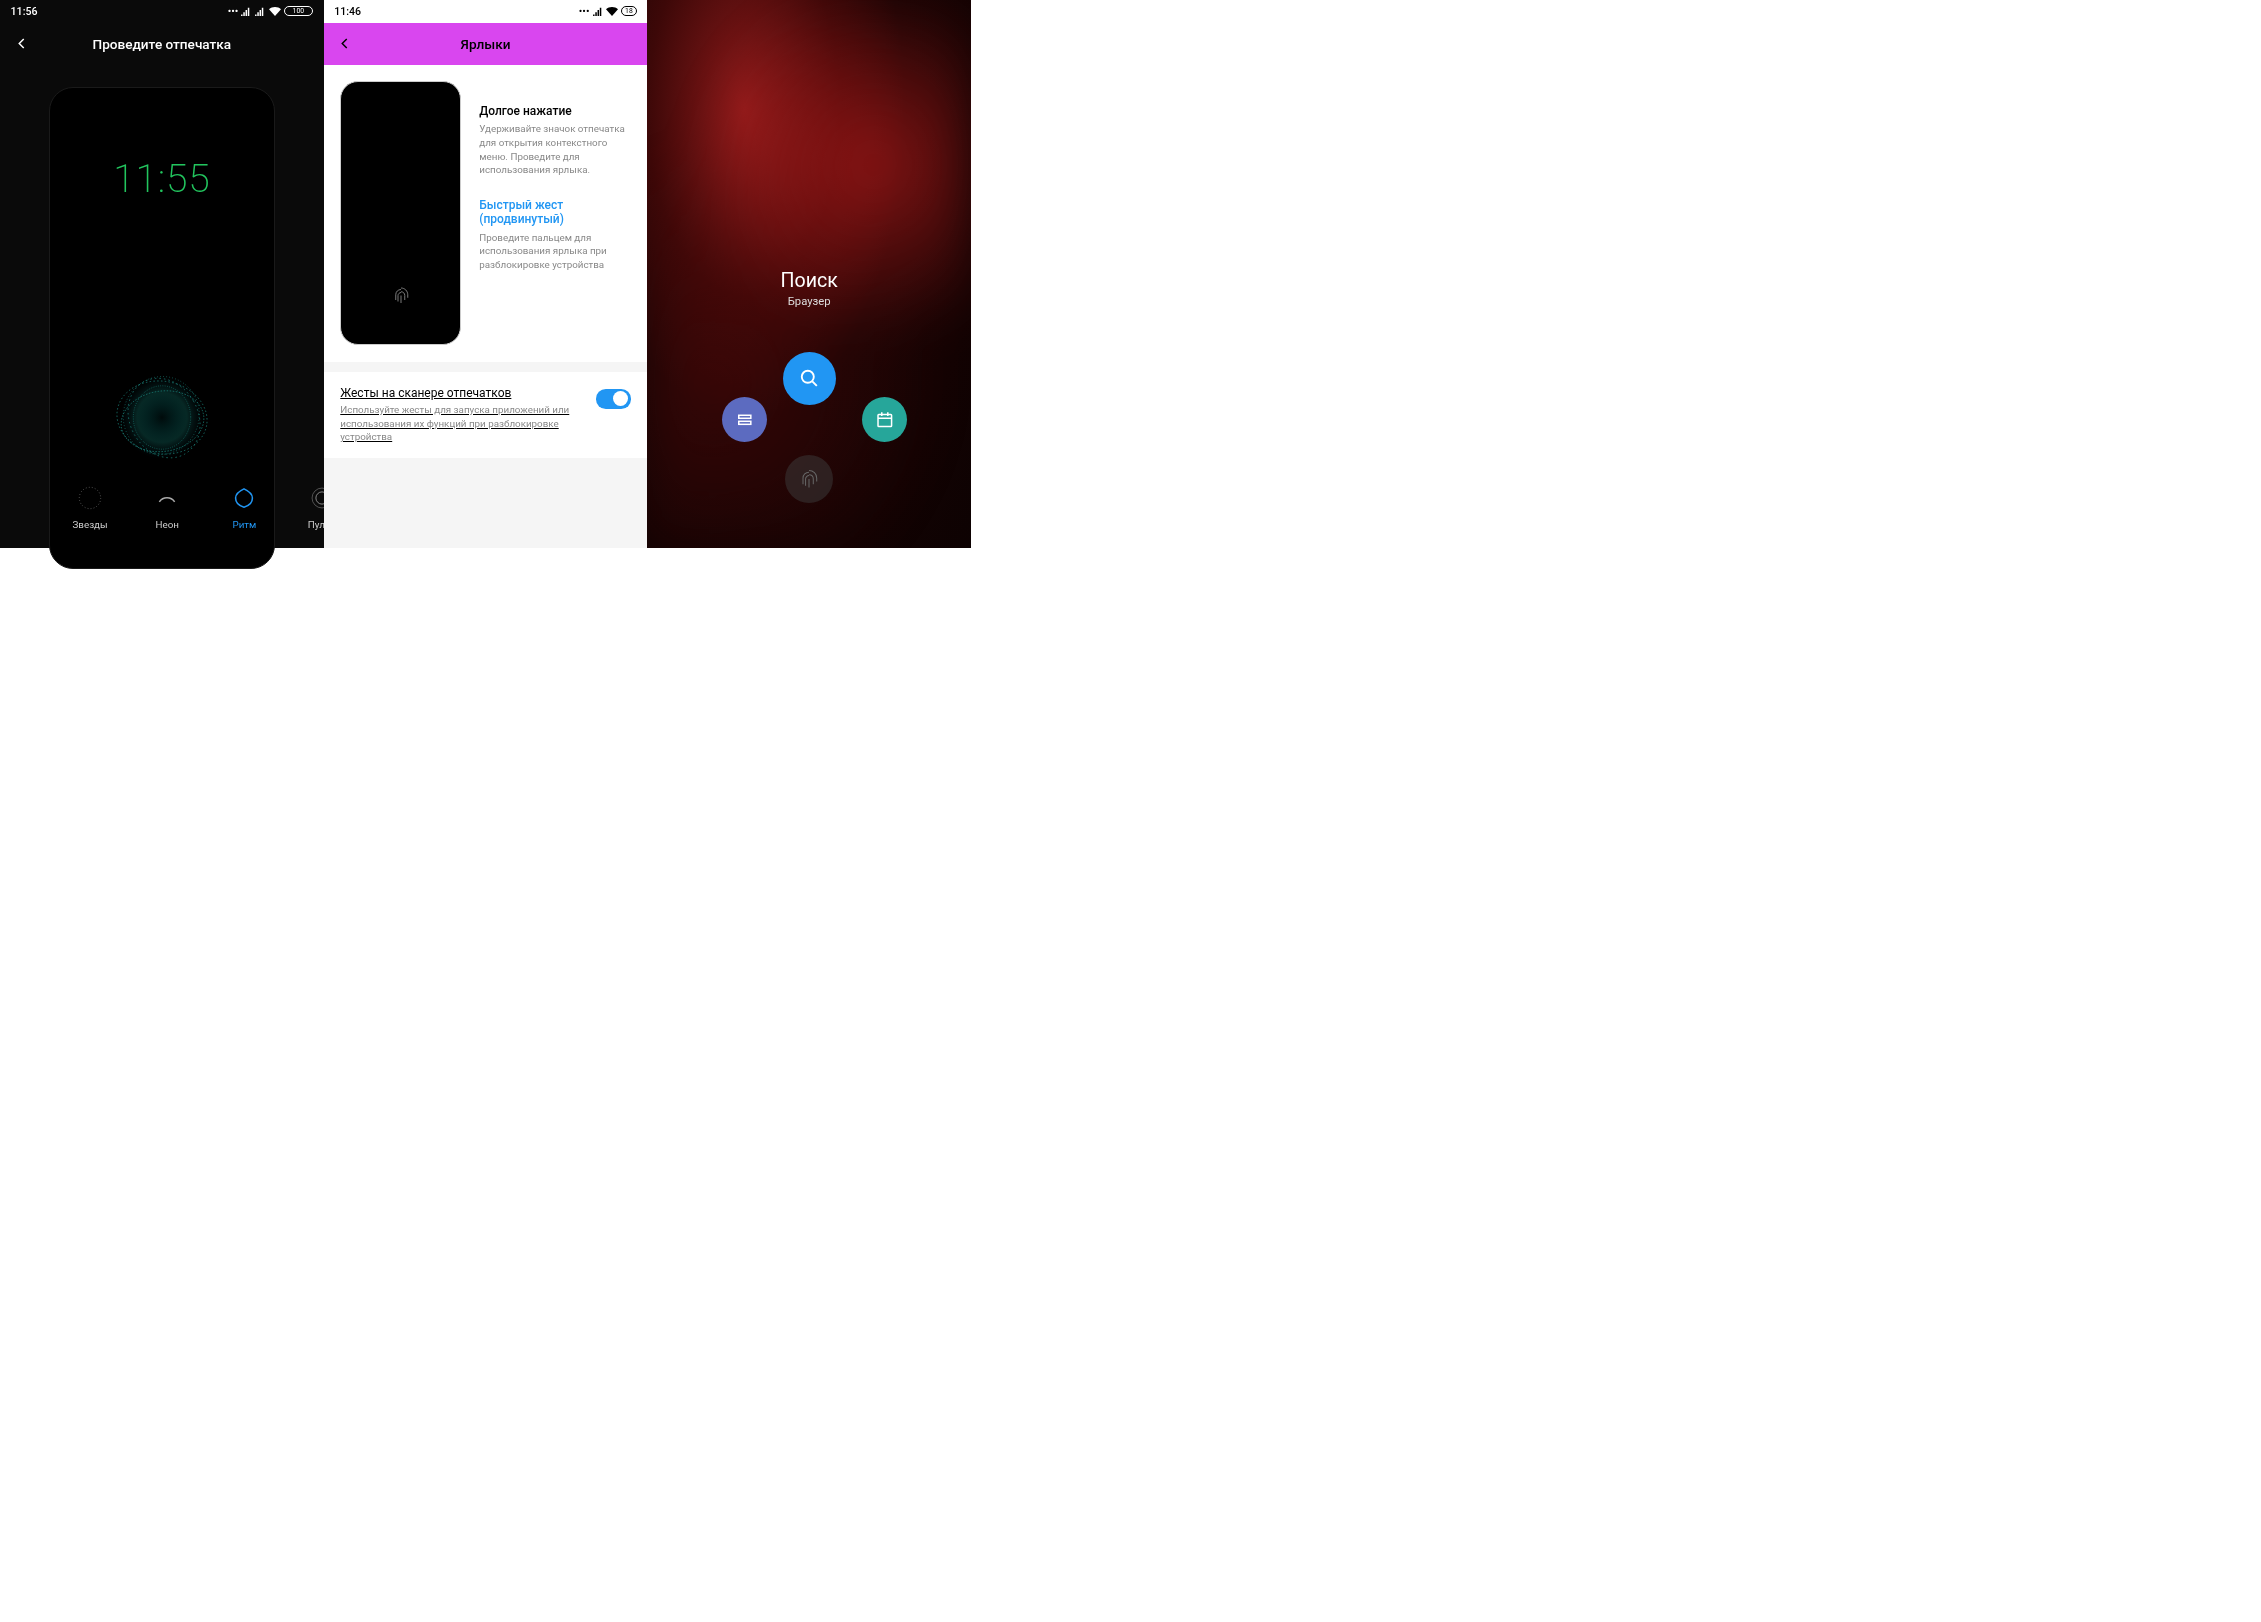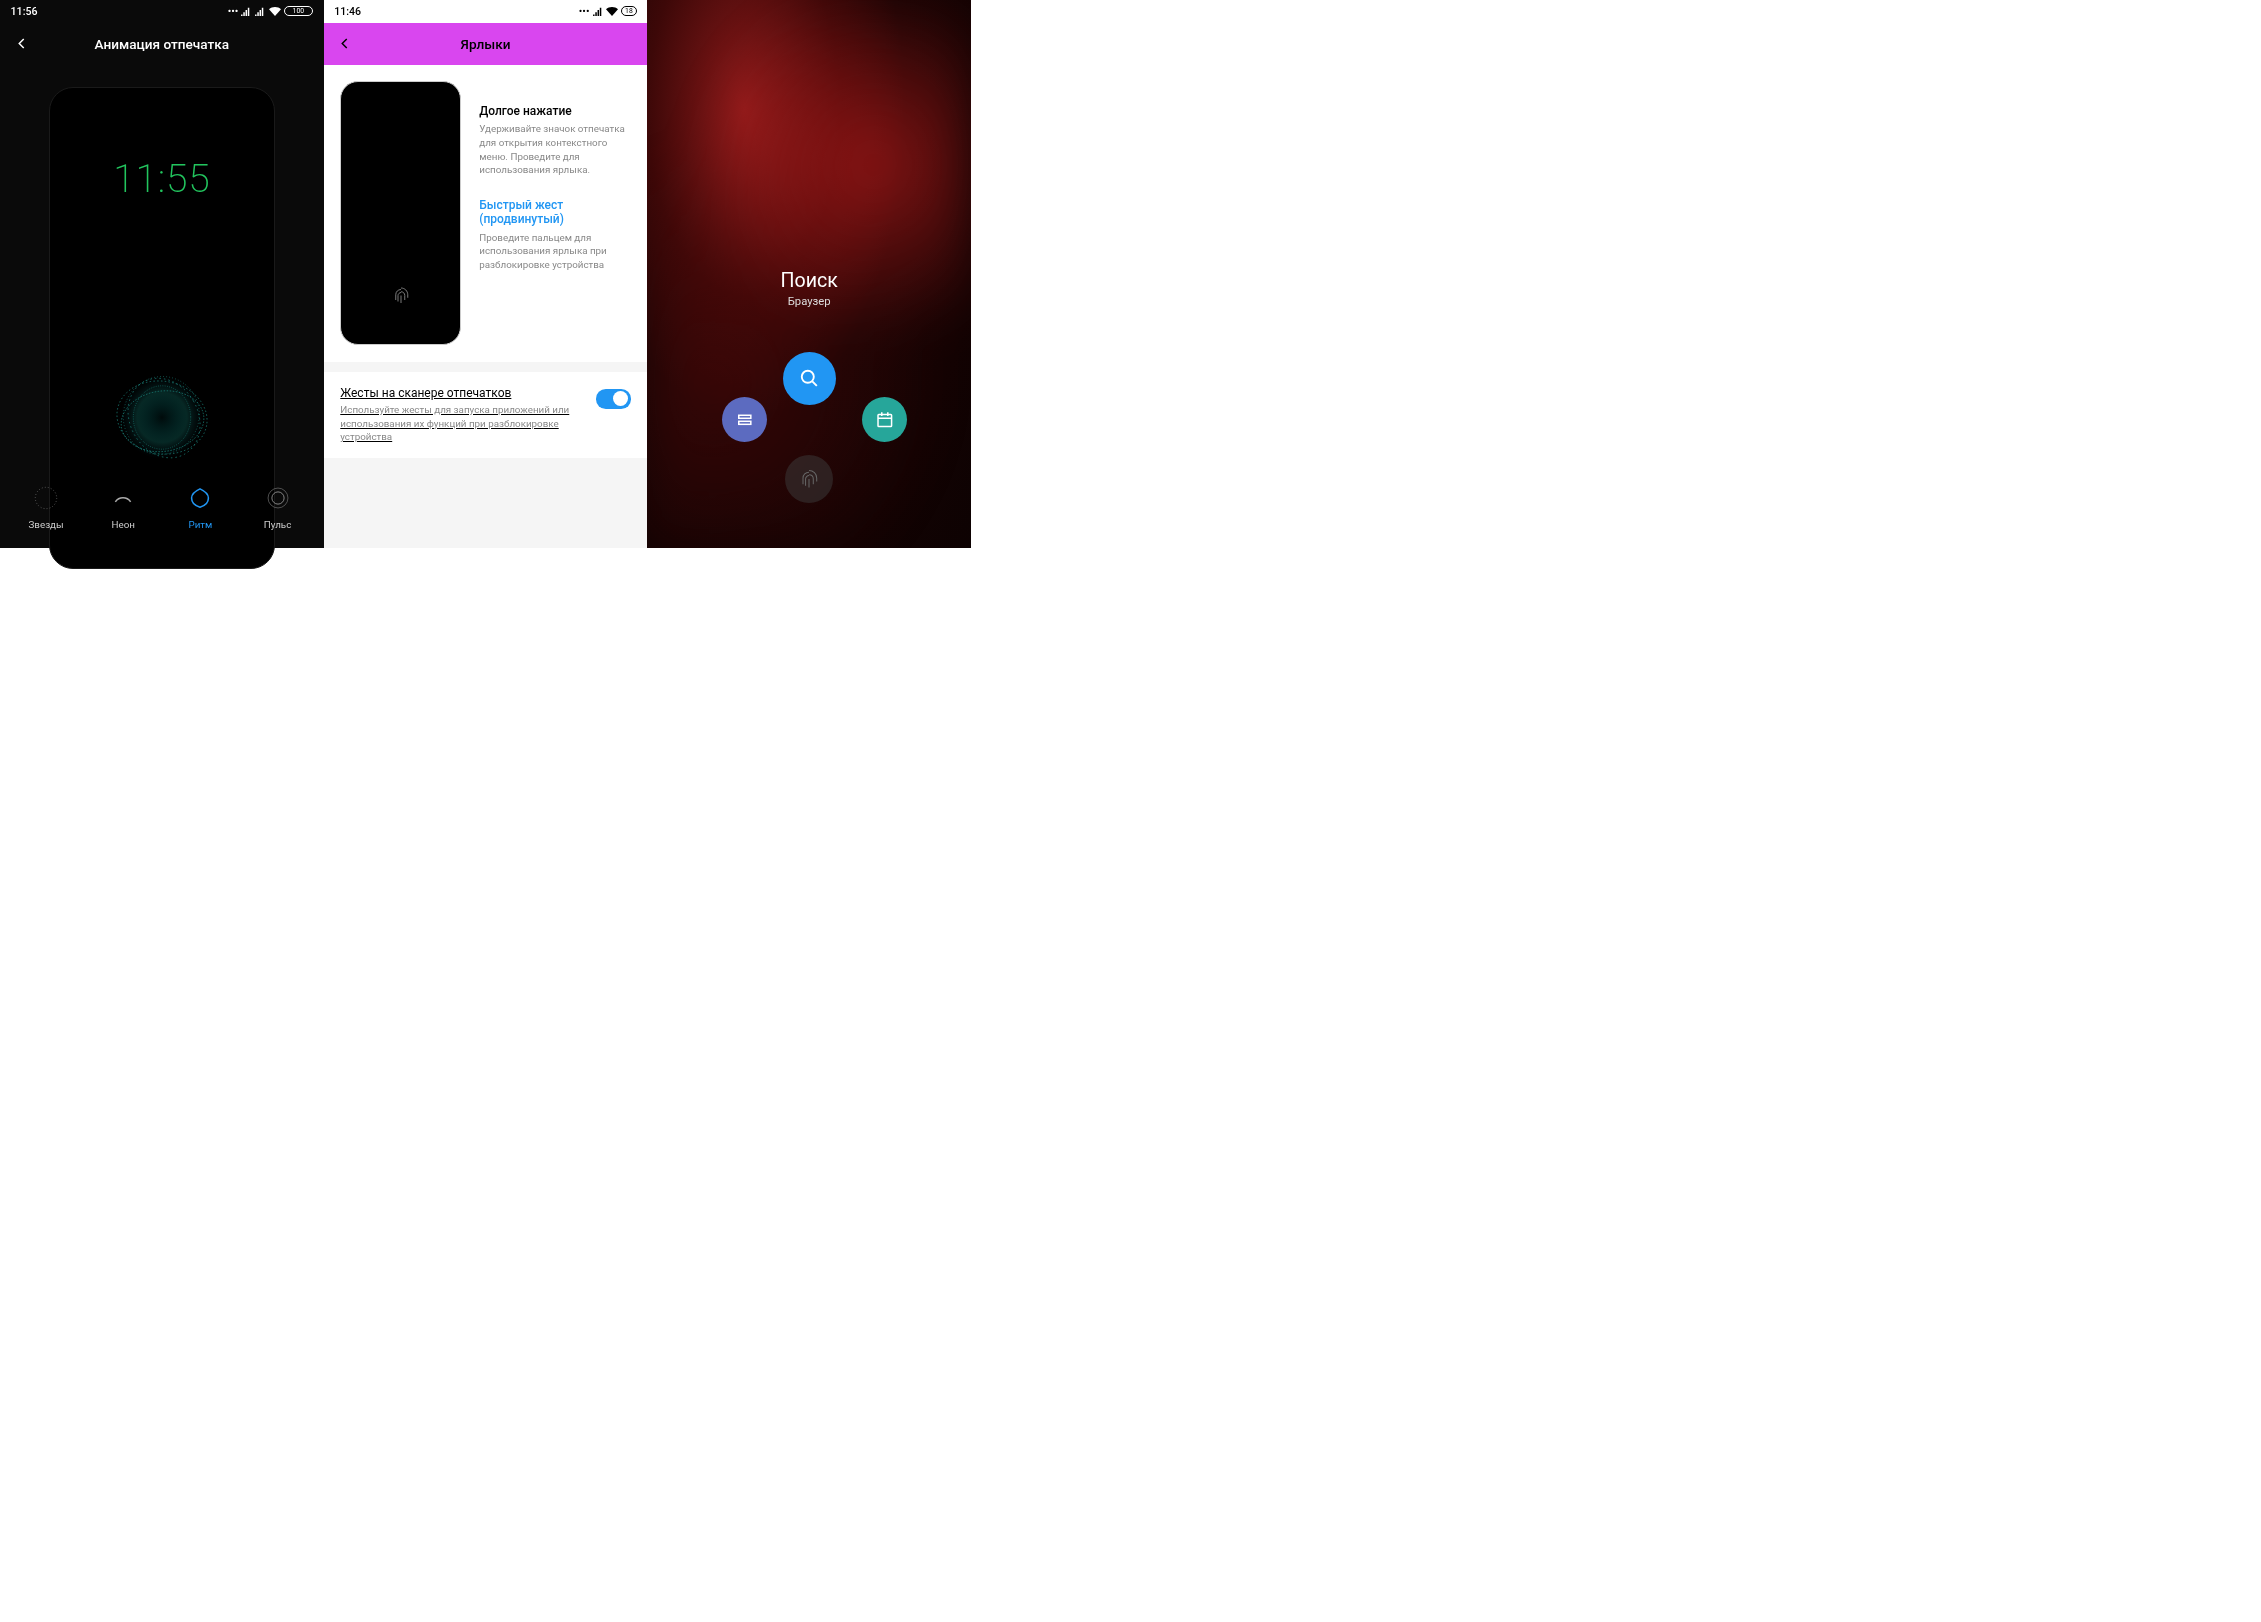--- a/index.html
+++ b/index.html
@@ -17,21 +17,21 @@
 .header { display: flex; align-items: center; padding: 7.5px 0; position: relative; height: 42px; }
 .back-btn { position: absolute; left: 9px; width: 24px; height: 24px; display: flex; align-items: center; justify-content: center; }
 .header-title { width: 100%; text-align: center; font-size: 13.6px; font-weight: 500; }
 
 .phone-preview { margin: 22.6px auto 0; width: 226px; height: 482px; background: #000; border-radius: 24px; position: relative; overflow: hidden; border: 0.8px solid #1a1a1a; }
 .preview-time { color: #22c55e; font-size: 39px; font-weight: 200; text-align: center; margin-top: 68px; letter-spacing: 0.8px; }
 
 .rhythm-viz { position: absolute; bottom: 75px; left: 50%; transform: translateX(-50%); width: 151px; height: 151px; }
 .rhythm-viz svg { width: 100%; height: 100%; }
 
-.anim-options { position: absolute; bottom: 0; width: 100%; display: flex; justify-content: space-around; padding: 13.6px 7.5px 18px; }
+.anim-options { position: absolute; bottom: 0; width: 100%; display: flex; justify-content: space-around; padding: 13.6px 7.5px 18px; margin-left: 44px; }
 .anim-opt { display: flex; flex-direction: column; align-items: center; gap: 7.5px; width: 60px; }
 .anim-icon { width: 27px; height: 27px; display: flex; align-items: center; justify-content: center; }
 .anim-label { font-size: 9.8px; color: #ccc; }
 .anim-opt.active .anim-label { color: #2196f3; }
 
 
 .s2 { background: #f5f5f5; color: #000; }
 .s2 .status-right svg { fill: #000; }
 .s2 .batt-badge { border: 0.8px solid #000; border-radius: 6px; font-size: 6.8px; padding: 0 3px; }
 .s2 .header { background: #d946ef; }
@@ -89,21 +89,21 @@
         </svg>
       <span class="batt-badge">100</span>
     </div>
   </div>
   <div class="header">
     <div class="back-btn">
       <svg width="15" height="15" viewBox="0 0 20 20" fill="none" stroke="#fff" stroke-width="2">
           <path d="M13 4l-6 6 6 6"></path>
         </svg>
     </div>
-    <div class="header-title">Анимация отпечатка</div>
+    <div class="header-title">Проведите отпечатка</div>
   </div>
   <div class="phone-preview">
     <div class="preview-time">11:55</div>
     <div class="rhythm-viz">
       <svg viewBox="0 0 200 200">
         <defs>
           <radialGradient id="rg" cx="50%" cy="50%">
               <stop offset="0%" stop-color="#0ff" stop-opacity="0.1"></stop>
               <stop offset="60%" stop-color="#1aa89a" stop-opacity="0.6"></stop>
               <stop offset="100%" stop-color="#0a4a5a" stop-opacity="0"></stop>

